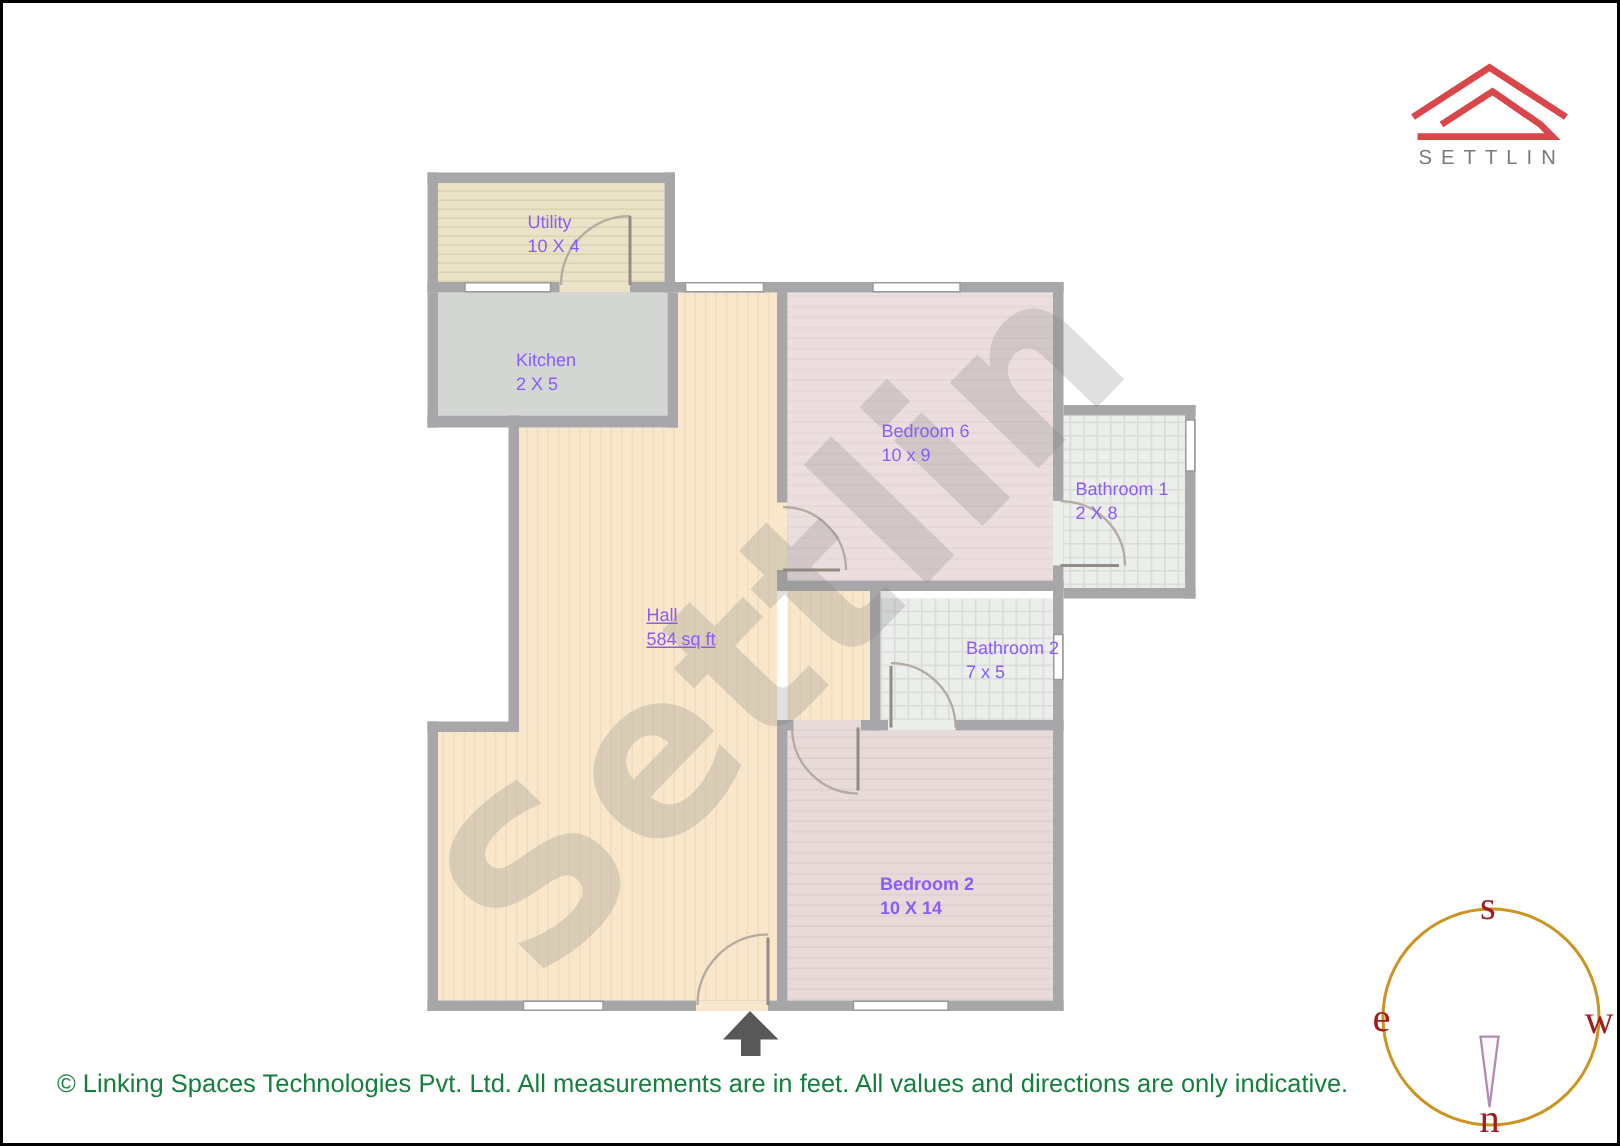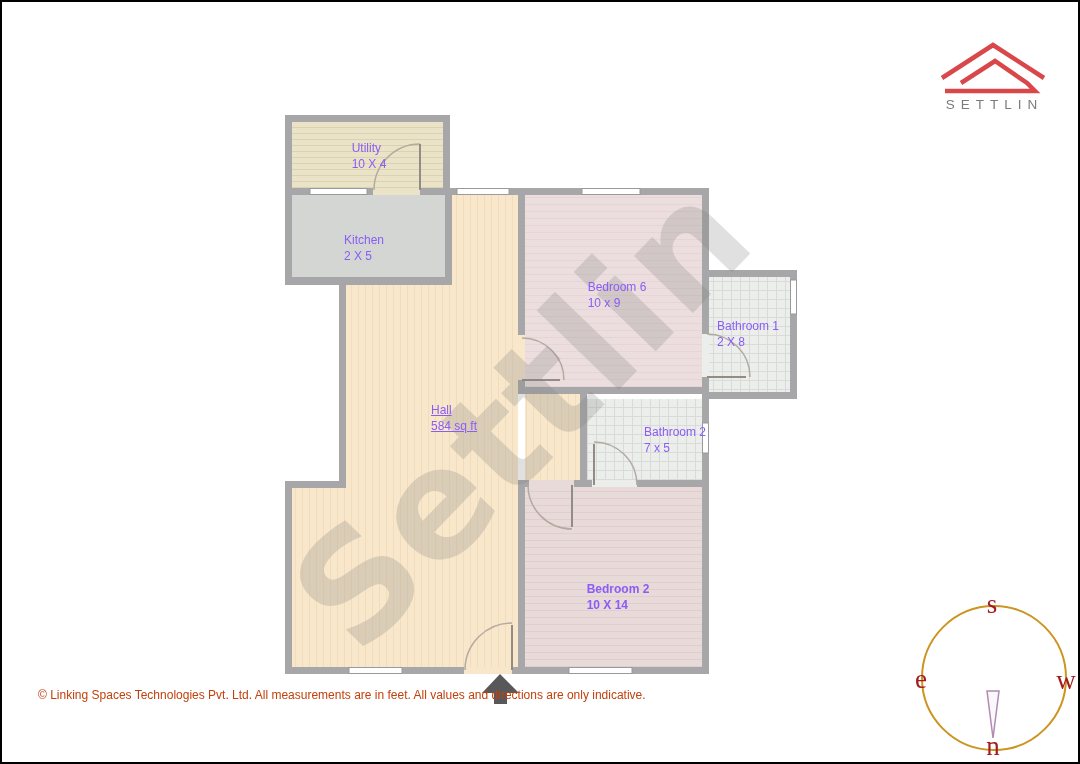--- a/index.html
+++ b/index.html
@@ -26,21 +26,21 @@
   .brand-text{
     position:absolute;left:930px;top:95px;width:125px;text-align:center;
     font-size:13.5px;letter-spacing:6px;color:#7b7b7b;z-index:3;
   }
   .compass-letter{
     position:absolute;transform:translate(-50%,-50%);
     font-family:"Liberation Serif", serif;font-size:27px;color:#a21c1c;
     z-index:3;line-height:1;
   }
   .copyright{
-    position:absolute;left:36px;top:686px;font-size:12px;color:#c2410c;z-index:3;
+    position:absolute;left:36px;top:711px;font-size:17px;color:#15803d;z-index:3;
   }
 </style>
 </head>
 <body>
 
 <div class="canvas">
 
   <svg class="abs" style="left:0;top:0;z-index:1" width="1080" height="764" viewBox="0 0 1080 764">
     <defs>
       <pattern id="pat-utility" width="8" height="6" patternUnits="userSpaceOnUse">

